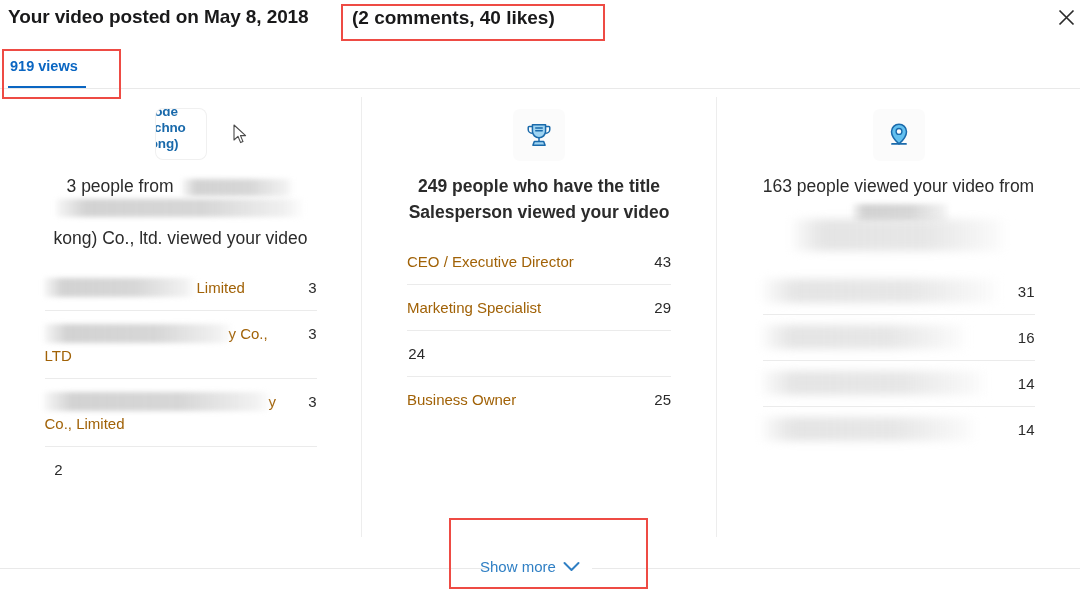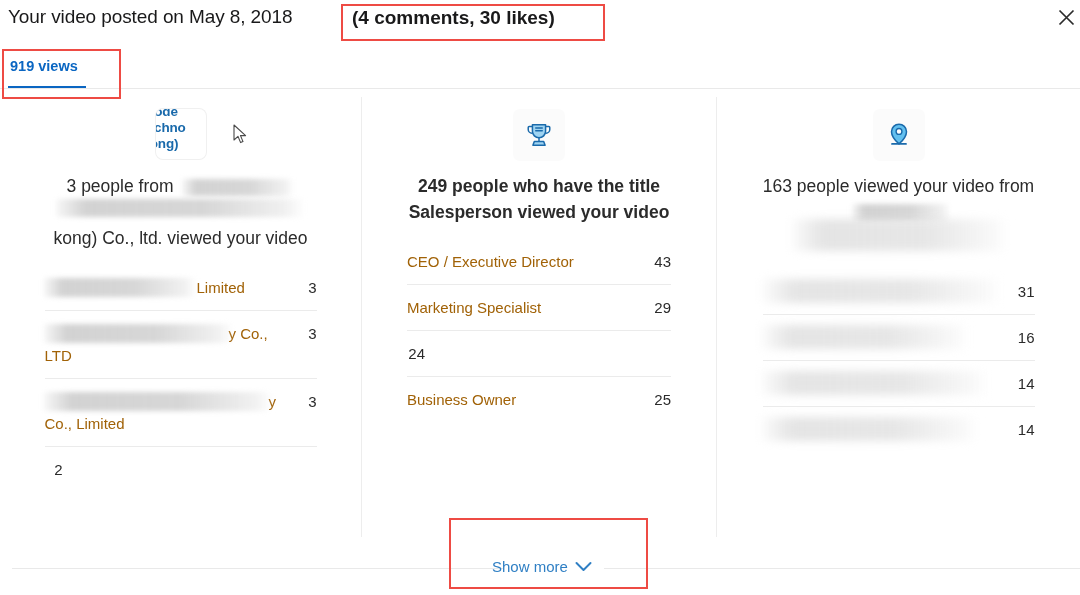--- a/index.html
+++ b/index.html
@@ -22,21 +22,21 @@
     position: absolute;
     left: 0; top: 0;
     width: 1080px;
     height: 44px;
   }
   .header-title {
     position: absolute;
     left: 8px;
     top: 6px;
     font-size: 19px;
-    font-weight: normal;
+    font-weight: bold;
     color: #19191a;
     letter-spacing: -0.1px;
     white-space: nowrap;
   }
   .header-sub {
     position: absolute;
     left: 352px;
     top: 7px;
     font-size: 19px;
     font-weight: bold;
@@ -210,21 +210,21 @@
       rgba(228,228,228,0.9) 62%,
       rgba(240,240,240,0.45) 93%,
       rgba(250,250,250,0.05) 100%);
     filter: blur(4px);
   }
   .blur-abs { position: absolute; }
 
   
   .footer {
     position: absolute;
-    left: 12px;
+    left: 0;
     top: 556px;
     width: 972px;
     height: 39px;
   }
   .footer-rule-l {
     position: absolute;
     left: 0; top: 12px;
     width: 492px; height: 1px;
     background: #e9e9e9;
   }
@@ -267,21 +267,21 @@
   }
   .annot-comments { left: 341px; top: 4px;   width: 264px; height: 37px; }
   .annot-views    { left: 2px;   top: 49px;  width: 119px; height: 50px; }
   .annot-showmore { left: 449px; top: 518px; width: 199px; height: 71px; }
 </style>
 </head>
 <body>
 
 <div class="header">
   <div class="header-title">Your video posted on May 8, 2018</div>
-  <div class="header-sub">(4 comments, 30 likes)</div>
+  <div class="header-sub">(2 comments, 40 likes)</div>
   <div class="close-btn">
     <svg width="17" height="17" viewBox="0 0 17 17">
       <path d="M1.5 1.5 L15.5 15.5 M15.5 1.5 L1.5 15.5" stroke="#2b2b2b" stroke-width="1.7" fill="none"></path>
     </svg>
   </div>
 </div>
 
 <div class="tabstrip">
   <div class="tab">919 views</div>
   <div class="tab-underline"></div>

